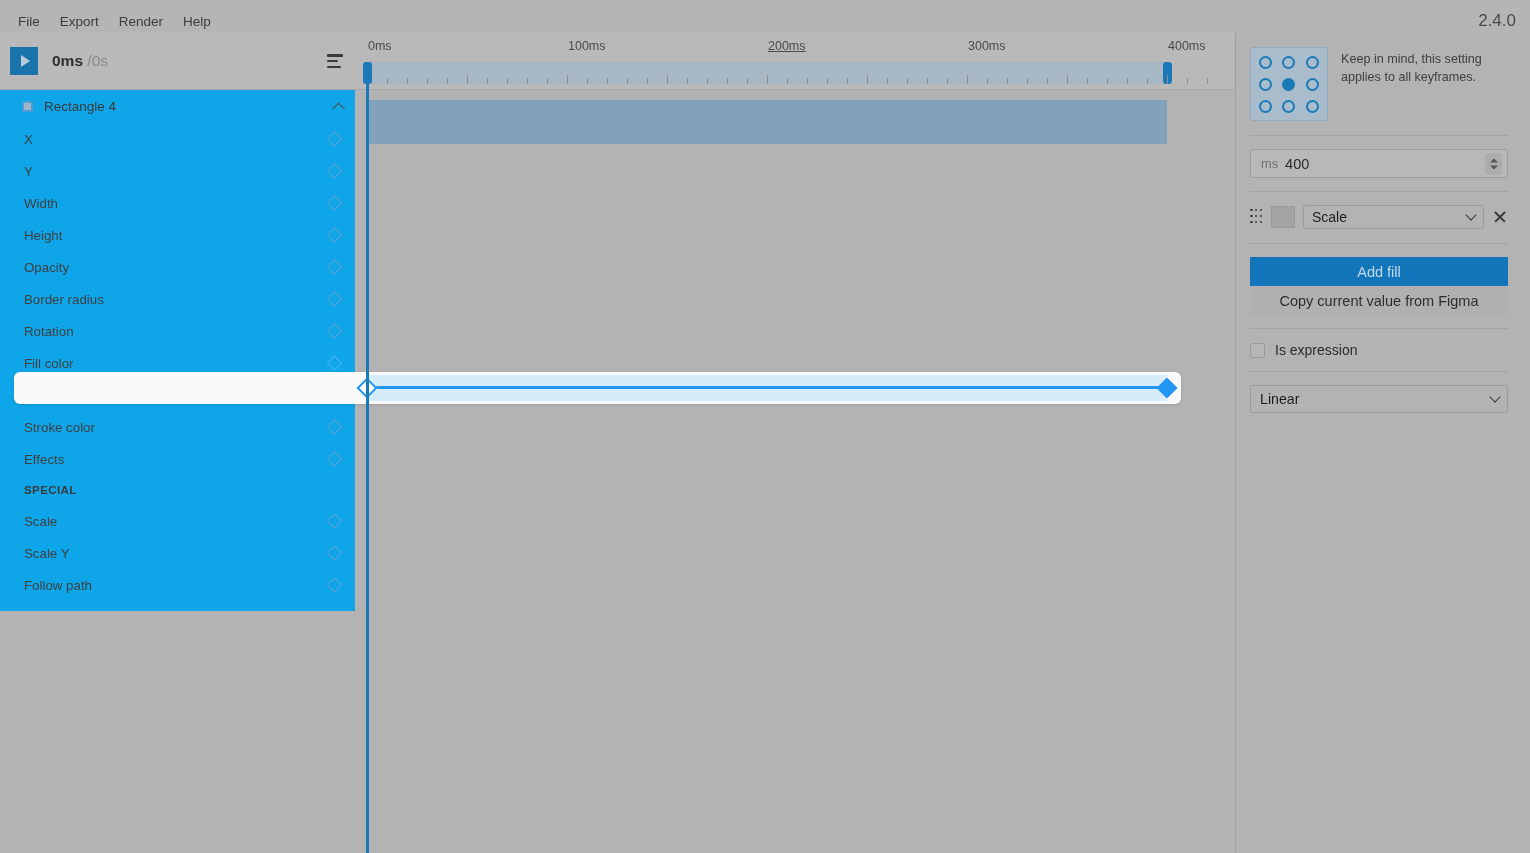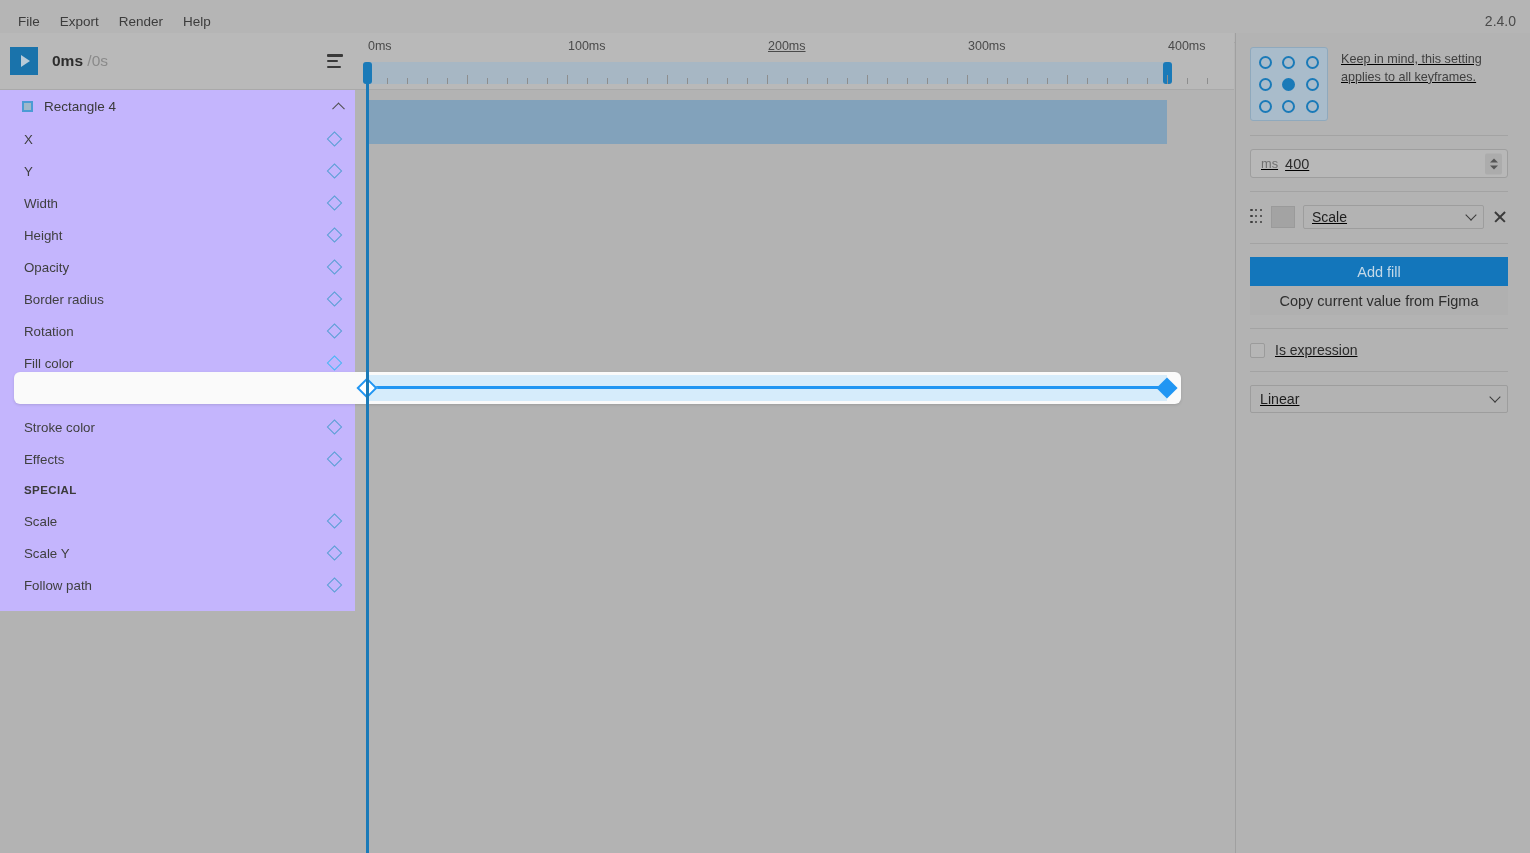--- a/index.html
+++ b/index.html
@@ -34,21 +34,21 @@
     font-size: 13.5px;
     color: #3c3c3c;
     padding: 4px 10px;
     cursor: default;
     white-space: nowrap;
   }
   .version {
     position: absolute;
     right: 14px; top: 50%;
     transform: translateY(-50%);
-    font-size: 14px;
+    font-size: 17px;
     color: #4a4a4a;
   }
 
   
   .transport {
     position: absolute;
     left: 0; top: 33px;
     width: 355px; height: 57px;
     background: #b9b9b9;
     display: flex;
@@ -149,21 +149,21 @@
     left: 0; top: 90px;
     width: 355px;
     height: 763px;
     background: #b3b3b3;
     overflow: hidden;
   }
   .layer-list {
     position: absolute;
     left: 0; top: 0;
     width: 355px;
-    background: #c4b5fd;
+    background: #0ea5e9;
     padding-bottom: 10px;
   }
   .layer-header {
     height: 33px;
     display: flex;
     align-items: center;
     padding: 0 12px 0 22px;
     cursor: pointer;
     position: relative;
   }
@@ -279,21 +279,20 @@
   }
 
   
   .inspector {
     position: absolute;
     left: 1235px; top: 33px;
     width: 295px; height: 820px;
     background: #b3b3b3;
     border-left: 1px solid #a0a0a0;
     padding: 14px 22px 0 14px;
-    text-decoration: underline;
   }
   .anchor-block {
     display: flex;
     align-items: flex-start;
     gap: 13px;
     margin-bottom: 14px;
   }
   .anchor-grid {
     width: 78px; height: 74px;
     background: #a9bccb;

